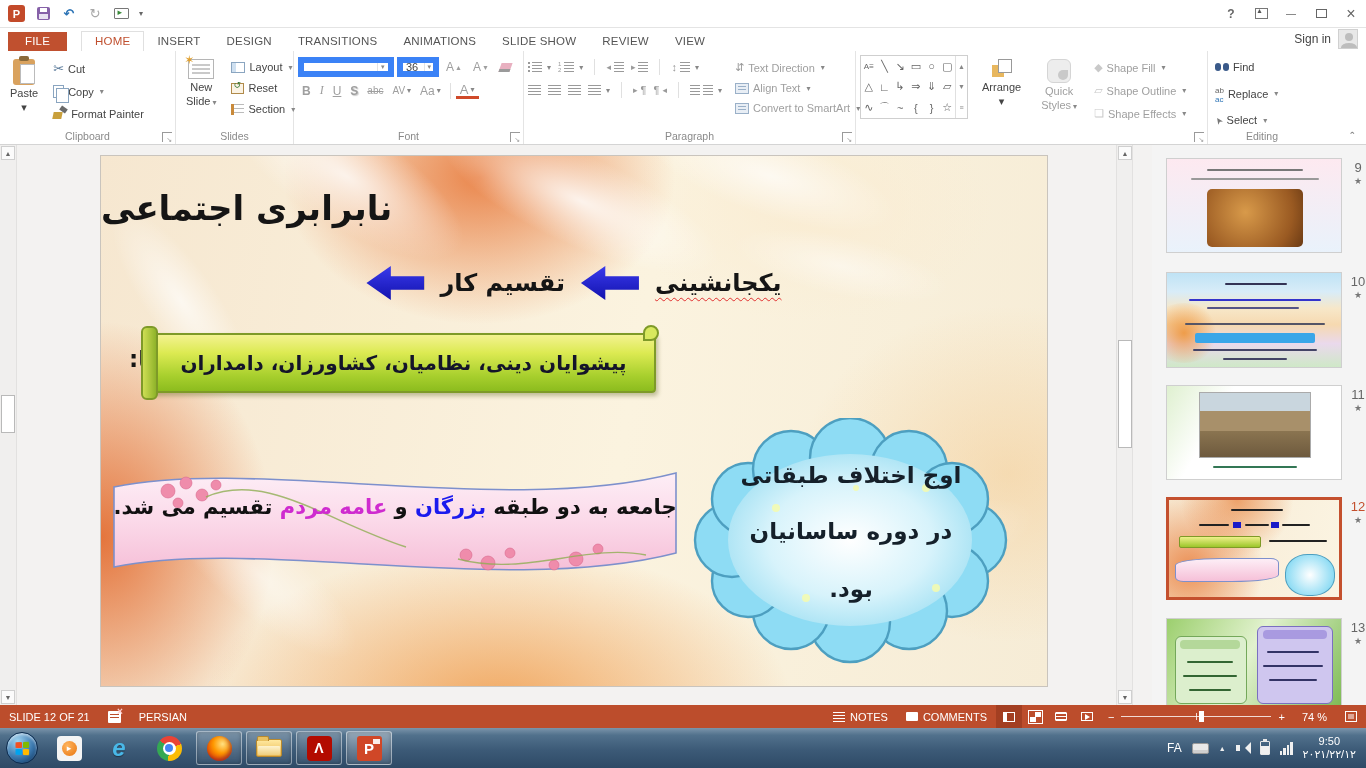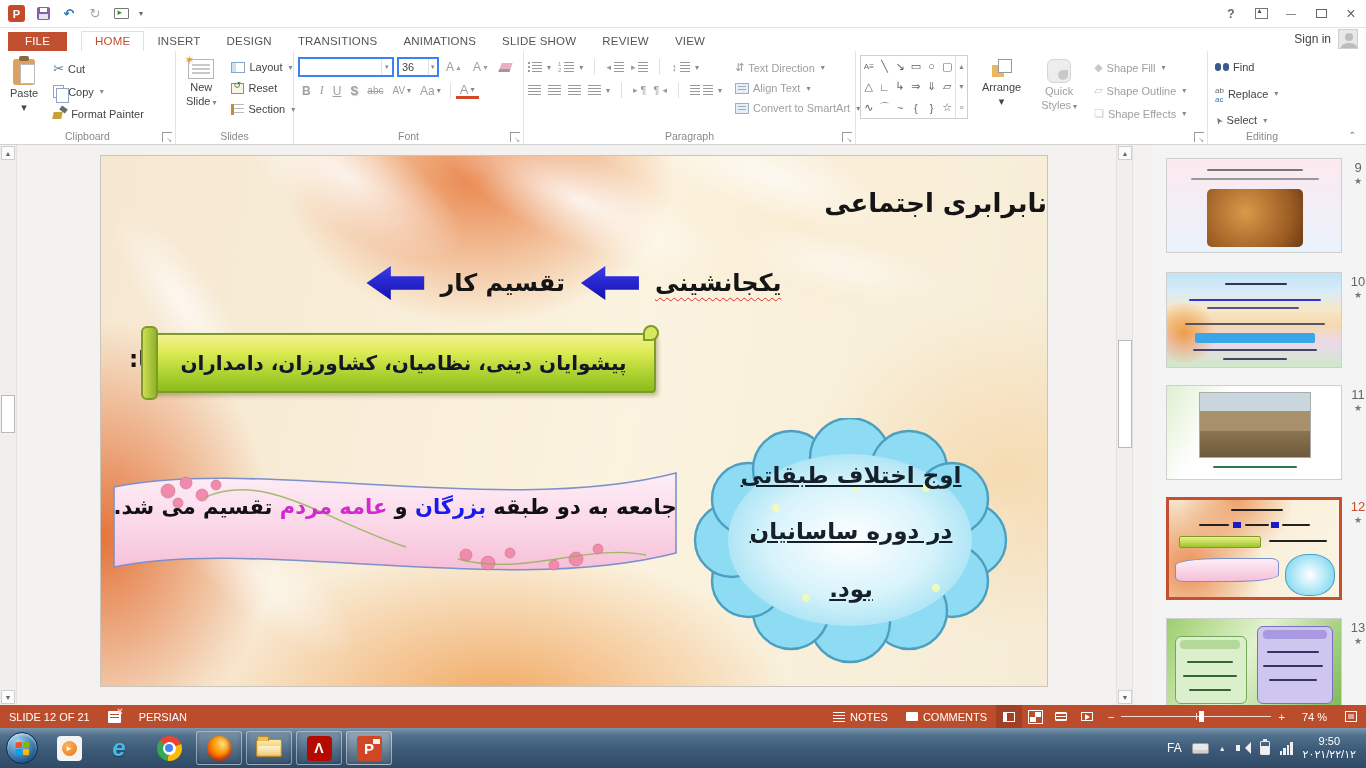--- a/index.html
+++ b/index.html
@@ -66,21 +66,21 @@
   
   .i-newslide { position:relative; width:26px; height:20px; background:#fff; border:1px solid #b5b5b5; }
   .i-newslide::before{content:"✶"; position:absolute; left:-5px; top:-7px; color:#e0a030; font-size:12px;}
   .i-newslide::after{content:""; position:absolute; left:3px; top:4px; width:18px; height:2px; background:#c9c9c9; box-shadow:0 4px 0 #c9c9c9, 0 8px 0 #c9c9c9;}
   .i-layout { width:14px; height:11px; border:1px solid #8aa5c0; background:linear-gradient(90deg,#cfe0f0 4px,#fff 4px); }
   .i-reset { width:13px; height:11px; border:1px solid #b08a4a; background:#fbf3e4; position:relative;}
   .i-reset::before{content:"↺"; position:absolute; top:-4px; left:1px; font-size:9px; color:#3a7a3a;}
   .i-section { width:13px; height:11px; border-left:3px solid #c98a3a; background:repeating-linear-gradient(#bbb 0 1px, transparent 1px 4px); }
   
   .fontrow { display:flex; align-items:center; gap:3px; margin:2px 0 5px; }
-  .combo { height:20px; border:2px solid #3b82f6; background:#fff; display:flex; align-items:center; }
+  .combo { height:20px; border:6px solid #3b82f6; background:#fff; display:flex; align-items:center; }
   .combo input { border:none; outline:none; width:100%; font-size:11px; padding:0 3px; color:#444; background:transparent; }
   .combo .dd { width:13px; height:100%; display:flex; align-items:center; justify-content:center; font-size:7px; color:#888; border-left:1px solid #e3e3e3; }
   .dd::before{content:"▾";}
   .fbtn { font-size:12px; color:#9f9f9f; padding:1px 4px; display:inline-flex; align-items:center; }
   .fontrow2 { display:flex; align-items:center; gap:1px; }
   .sup { font-size:7px; margin-left:1px; }
   .ucolor { border-bottom:3px solid #d04a2a; line-height:11px; }
   .vline { width:1px; height:16px; background:#e0e0e0; margin:0 4px; }
   
   .pgrid { display:flex; gap:10px; }
@@ -128,36 +128,36 @@
     background:
       radial-gradient(ellipse 280px 210px at 40% 4%, rgba(231,116,52,.85), rgba(231,116,52,0) 70%),
       radial-gradient(ellipse 240px 300px at 0% 72%, rgba(226,104,44,.9), rgba(226,104,44,0) 72%),
       radial-gradient(ellipse 420px 230px at 42% 104%, rgba(238,148,64,.8), rgba(238,148,64,0) 70%),
       radial-gradient(ellipse 300px 240px at 96% 60%, rgba(243,196,132,.45), rgba(243,196,132,0) 70%),
       radial-gradient(ellipse 260px 160px at 75% 10%, rgba(250,236,210,.9), rgba(250,236,210,0) 70%),
       linear-gradient(100deg,#f6e7d0,#fbf3df 55%,#f6ecd6);
   }
   .feather { position:absolute; border-radius:50%; background:radial-gradient(closest-side, rgba(255,255,255,.95), rgba(255,255,255,0)); }
   .slide-text { position:absolute; font-family:"DejaVu Sans",sans-serif; font-weight:700; color:#151515; }
-  .s-title { top:32px; left:0; right:0; text-align:right; font-size:26px;margin-left:43px; }
+  .s-title { top:32px; left:0; right:0; text-align:left; font-size:34px; }
   .s-flow { top:110px; left:0; right:0; display:flex; direction:rtl; align-items:center; justify-content:center; gap:16px; font-size:24px; }
   .misspell { text-decoration:underline wavy #e03030 1px; text-underline-offset:6px; }
   .arrow-left { width:58px; height:34px; background:linear-gradient(180deg,#3a3aec,#1212ae); clip-path:polygon(0 50%, 42% 0, 42% 30%, 100% 30%, 100% 70%, 42% 70%, 42% 100%); filter:drop-shadow(1px 1px 1px rgba(0,0,50,.5)); }
   .s-avesta { top:190px; left:28px; font-size:23px; direction:rtl; }
   .gbanner { position:absolute; left:50px; top:177px; width:505px; height:60px; border:2px solid #7e9a28; border-radius:4px;
     background:linear-gradient(180deg,#f3f290 0%,#dcea52 32%,#a9d02e 72%,#8cbc1e 100%); box-shadow:2px 3px 4px rgba(80,90,20,.35); }
   .gbanner::before { content:""; position:absolute; left:-12px; top:-9px; bottom:-9px; width:13px; background:linear-gradient(90deg,#cede54,#8fb32a); border:2px solid #7e9a28; border-radius:6px; }
   .gbanner::after { content:""; position:absolute; right:-5px; top:-10px; width:12px; height:12px; background:#d8e85e; border:2px solid #7e9a28; border-radius:50% 50% 50% 0; }
   .gbanner-text { position:absolute; inset:0; display:flex; align-items:center; justify-content:center; font-family:"DejaVu Sans",sans-serif; font-weight:700; font-size:20px; color:#14142a; direction:rtl; }
   .pinkwrap { position:absolute; left:5px; top:295px; width:578px; height:138px; }
   .pink-text { position:absolute; left:0; right:0; top:44px; text-align:center; font-family:"DejaVu Sans",sans-serif; font-weight:700; font-size:21px; color:#111; direction:rtl; }
   .c-blue { color:#1a1aee;margin-top:16px; }
   .c-magenta { color:#cf2bcf; }
   .cloudwrap { position:absolute; left:585px; top:262px; width:330px; height:248px; direction:rtl; }
-  .cloud-line { position:absolute; left:0; right:0; text-align:center; font-family:"DejaVu Sans",sans-serif; font-weight:700; font-size:23px; color:#15202a;text-decoration:underline; }
+  .cloud-line { position:absolute; left:0; right:0; text-align:center; font-family:"DejaVu Sans",sans-serif; font-weight:700; font-size:23px; color:#15202a; }
 
   
   .thumbpane { position:absolute; left:1152px; top:0; right:0; bottom:0; background:#f4f4f4; overflow:hidden; }
   .trow { position:absolute; left:0; width:100%; }
   .thumb { position:absolute; left:14px; width:176px; background:#fff; border:1px solid #cfcfcf; overflow:hidden; }
   .thumb.sel { border:3px solid #c4502e; }
   .tmeta { position:absolute; left:198px; top:2px; width:16px; text-align:center; font-size:13px; color:#666; }
   .tmeta .star { display:block; font-size:9px; color:#777; margin-top:1px; }
   .tmeta.sel { color:#c4502e; }
   .tline { position:absolute; background:#8a8aa0; height:2px; border-radius:1px; }

